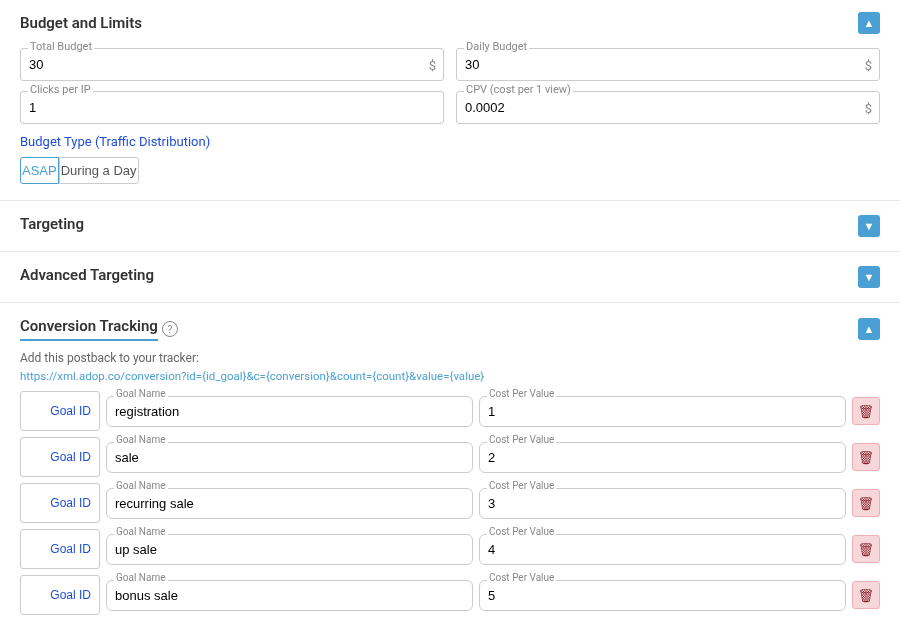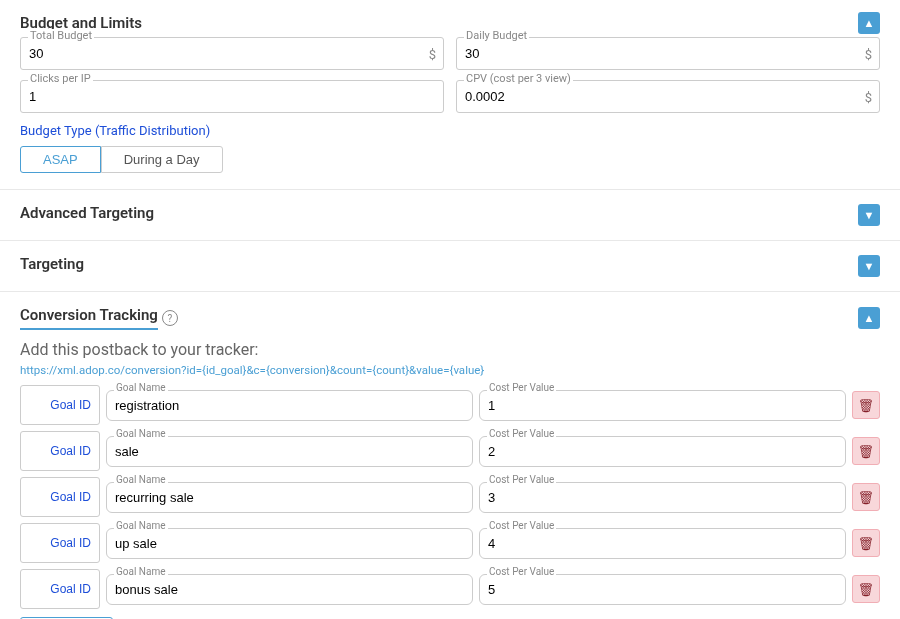--- a/index.html
+++ b/index.html
@@ -49,21 +49,21 @@
     .section-toggle.down::after { content: '▼'; }
 
     
     .budget-section {
       padding: 12px 20px 16px;
       border-bottom: 1px solid #e8e8e8;
     }
     .budget-title {
       font-size: 15px;
       font-weight: 600;
-      margin-bottom: 3px;
+      margin-bottom: 14px;
       display: flex;
       justify-content: space-between;
       align-items: center;
     }
     .form-row {
       display: flex;
       gap: 12px;
       margin-bottom: 10px;
     }
     .form-group {
@@ -98,21 +98,21 @@
     }
     .budget-type-label {
       font-size: 13px;
       color: #1d4ed8;
       margin-bottom: 8px;
     }
     .btn-group {
       display: flex;
     }
     .btn-group button {
-      padding: 5px 22px;
+      padding: 5px 1px;
       border: 1px solid #ccc;
       background: #fff;
       cursor: pointer;
       font-size: 13px;
       color: #555;
     }
     .btn-group button.active {
       background: #fff;
       border-color: #4a9fd4;
       color: #4a9fd4;
@@ -123,21 +123,21 @@
     .btn-group button:last-child {
       border-radius: 0 3px 3px 0;
     }
 
     
     .conversion-section {
       padding: 14px 20px 16px;
       border-bottom: 1px solid #e8e8e8;
     }
     .postback-label {
-      font-size: 16px;
+      font-size: 12px;
       color: #666;
       margin-bottom: 4px;
     }
     .postback-url {
       font-size: 11.5px;
       color: #4a9fd4;
       margin-bottom: 8px;
       word-break: break-all;
     }
     .conversion-row {
@@ -249,42 +249,42 @@
         <input type="text" value="30" style="">
         <span class="currency-symbol">$</span>
       </div>
     </div>
     <div class="form-row">
       <div class="form-group">
         <label>Clicks per IP</label>
         <input type="text" value="1" style="">
       </div>
       <div class="form-group">
-        <label>CPV (cost per 3 view)</label>
+        <label>CPV (cost per 1 view)</label>
         <input type="text" value="0.0002" style="">
         <span class="currency-symbol">$</span>
       </div>
     </div>
     <div class="budget-type-label">Budget Type (Traffic Distribution)</div>
     <div class="btn-group">
       <button class="active">ASAP</button>
       <button>During a Day</button>
     </div>
   </div>
 
   <div class="simple-section">
     <div class="section-header">
-      <span class="section-title">Advanced Targeting</span>
+      <span class="section-title">Targeting</span>
       <div class="section-toggle down"></div>
     </div>
   </div>
 
   <div class="simple-section">
     <div class="section-header">
-      <span class="section-title">Targeting</span>
+      <span class="section-title">Advanced Targeting</span>
       <div class="section-toggle down"></div>
     </div>
   </div>
 
   <div class="conversion-section">
     <div class="section-header" style="margin-bottom:10px;">
       <div style="display:flex;align-items:center;">
         <span class="section-title underline">Conversion Tracking</span>
         <span class="help-icon">?</span>
       </div>

